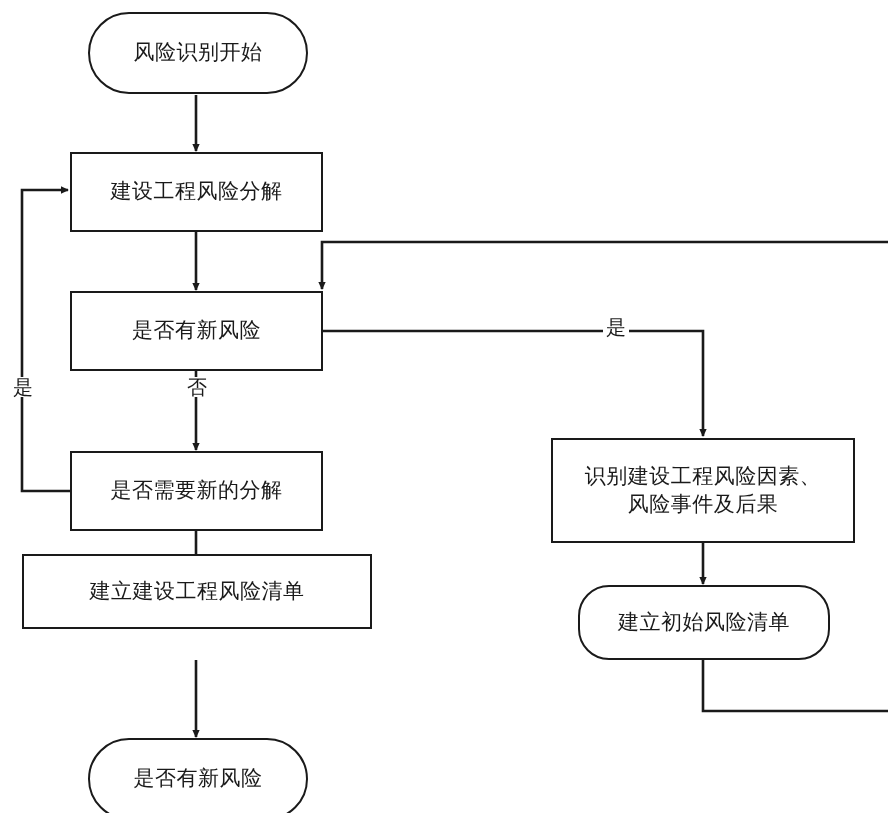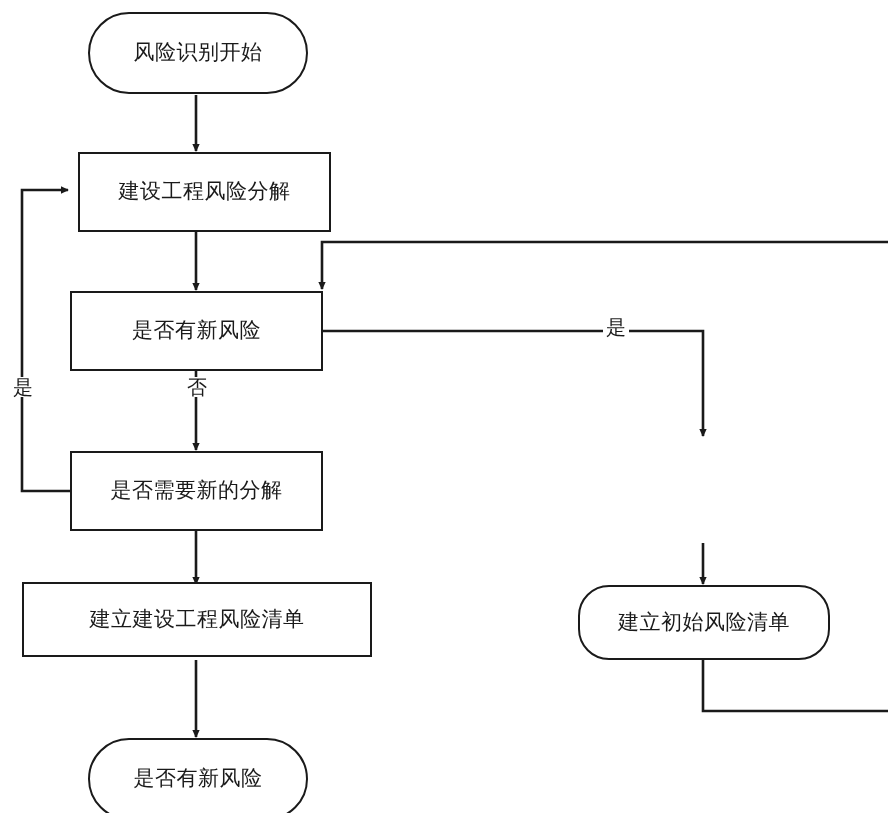--- a/index.html
+++ b/index.html
@@ -92,40 +92,44 @@
 
       <path d="M888,242 L322,242 L322,289" marker-end="url(#arrowhead)"></path>
 
     </g>
   </svg>
 
   <div class="node terminator" style="left:88px; top:12px; width:220px; height:82px;">
     <span>风险识别开始</span>
   </div>
 
-  <div class="node process" style="left:78px; top:152px; width:253px; height:80px;font-family:Liberation Serif, serif;">
+  <div class="node process" style="left:70px; top:152px; width:253px; height:80px;font-family:Liberation Serif, serif;">
     <span>建设工程风险分解</span>
   </div>
 
   <div class="node process" style="left:70px; top:291px; width:253px; height:80px;">
     <span>是否有新风险</span>
   </div>
 
   <div class="node process" style="left:70px; top:451px; width:253px; height:80px;">
     <span>是否需要新的分解</span>
   </div>
 
-  <div class="node process" style="left:22px; top:582px; width:350px; height:75px;">
+  <div class="node process" style="left:22px; top:554px; width:350px; height:75px;">
     <span>建立建设工程风险清单</span>
   </div>
 
   <div class="node terminator" style="left:88px; top:738px; width:220px; height:82px;">
     <span>是否有新风险</span>
   </div>
 
+  <div class="node process" style="left:551px; top:438px; width:304px; height:105px; flex-direction:column;">
+    <span>识别建设工程风险因素、</span>
+    <span>风险事件及后果</span>
+  </div>
 
   <div class="node process" style="left:578px; top:585px; width:252px; height:75px;border-radius:31px;">
     <span>建立初始风险清单</span>
   </div>
 
   <div class="edge-label" style="left:10px; top:377px;">是</div>
 
   <div class="edge-label" style="left:184px; top:377px;">否</div>
 
   <div class="edge-label" style="left:603px; top:317px;">是</div>

